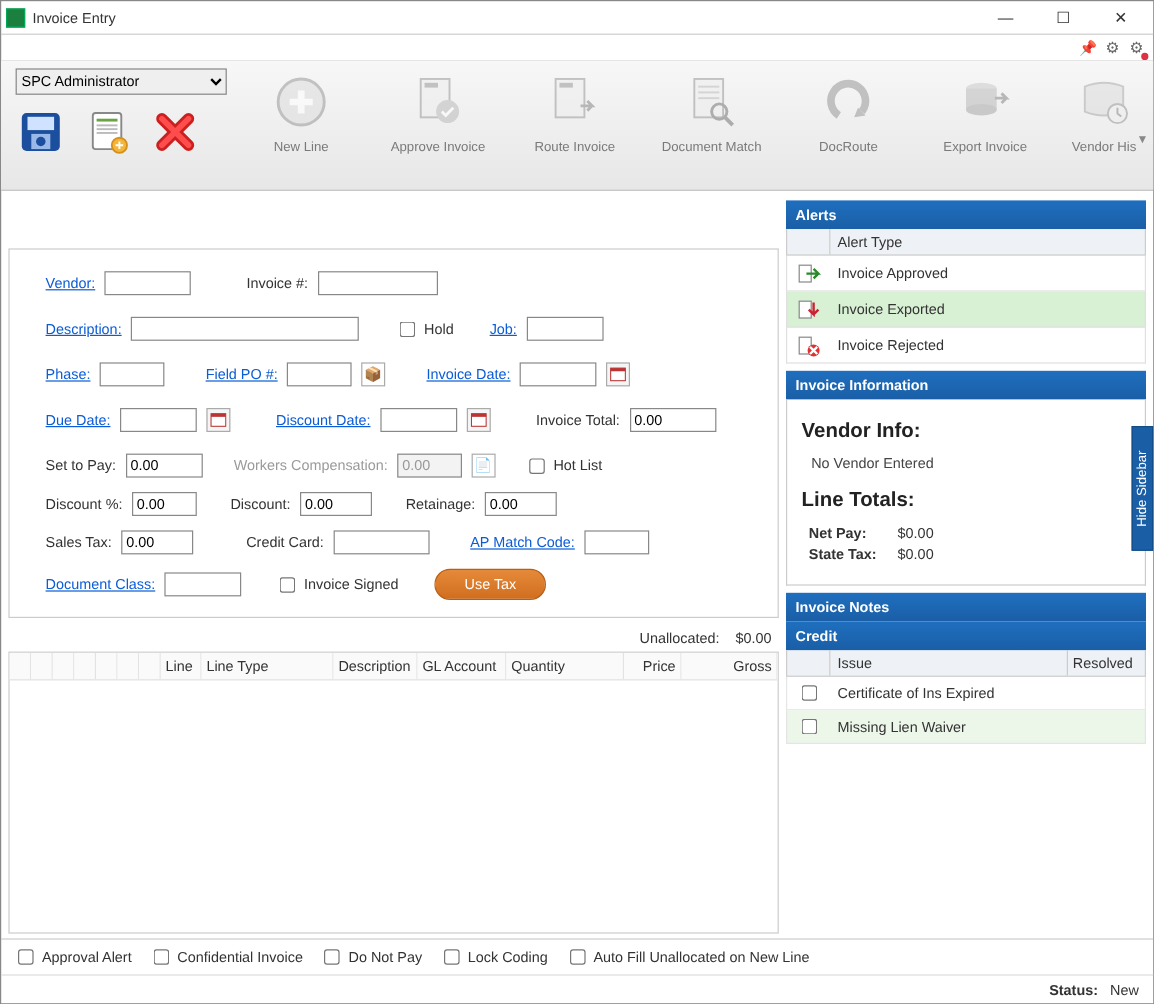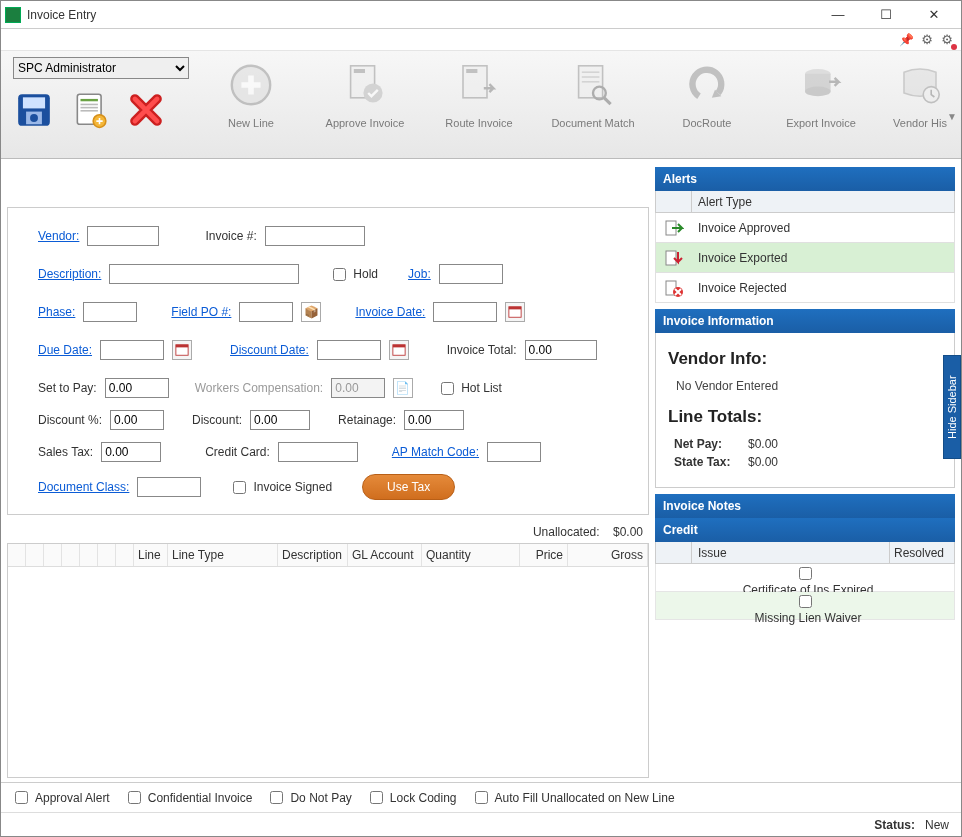--- a/index.html
+++ b/index.html
@@ -60,21 +60,21 @@
   .info-pane .sub{margin:0 0 14px 8px;font-size:12px;color:#444;}
   .kv{display:flex;gap:10px;margin-left:6px;font-size:12px;margin-bottom:4px;}
   .kv .k{width:64px;font-weight:600;}
   .notes-body{border:1px solid #ccc;border-top:none;padding:8px;}
   .btn-o2{background:linear-gradient(#e58a3a,#d06e1e);color:#fff;border:1px solid #b85f17;border-radius:4px;height:26px;padding:0 12px;font-size:12px;display:inline-flex;align-items:center;gap:4px;}
   .btn-o2 input{accent-color:#fff;}
   .issue-head{display:flex;background:#eef2f6;border:1px solid #ccc;border-top:none;height:22px;align-items:center;font-size:12px;}
   .issue-head .c1{width:36px;border-right:1px solid #ccc;height:100%;}
   .issue-head .c2{flex:1;padding-left:6px;border-right:1px solid #ccc;height:100%;display:flex;align-items:center;}
   .issue-head .c3{width:64px;padding-left:4px;display:flex;align-items:center;height:100%;}
-  .issue-row{display:flex;align-items:center;height:28px;border:1px solid #e5e5e5;border-top:none;font-size:12px;flex-direction:column;}
+  .issue-row{display:flex;align-items:center;height:28px;border:1px solid #e5e5e5;border-top:none;font-size:12px;}
   .issue-row.sel{background:#ecf7ea;}
   .issue-row .c1{width:36px;display:flex;align-items:center;justify-content:center;}
   .issue-row .c2{flex:1;padding-left:6px;}
   .hide-sidebar{position:absolute;right:0;top:196px;width:18px;height:104px;background:#1a5ea6;color:#fff;writing-mode:vertical-rl;transform:rotate(180deg);display:flex;align-items:center;justify-content:center;font-size:11px;border:1px solid #134d88;}
   .footer{height:30px;border-top:1px solid #ccc;display:flex;align-items:center;padding:0 10px;gap:14px;font-size:12px;}
   .status{height:24px;border-top:1px solid #ddd;display:flex;align-items:center;justify-content:flex-end;padding:0 12px;gap:10px;font-size:12px;}
   .status .sl{color:#333;}
   .status .sv{color:#333;}
 </style>
 </head>

